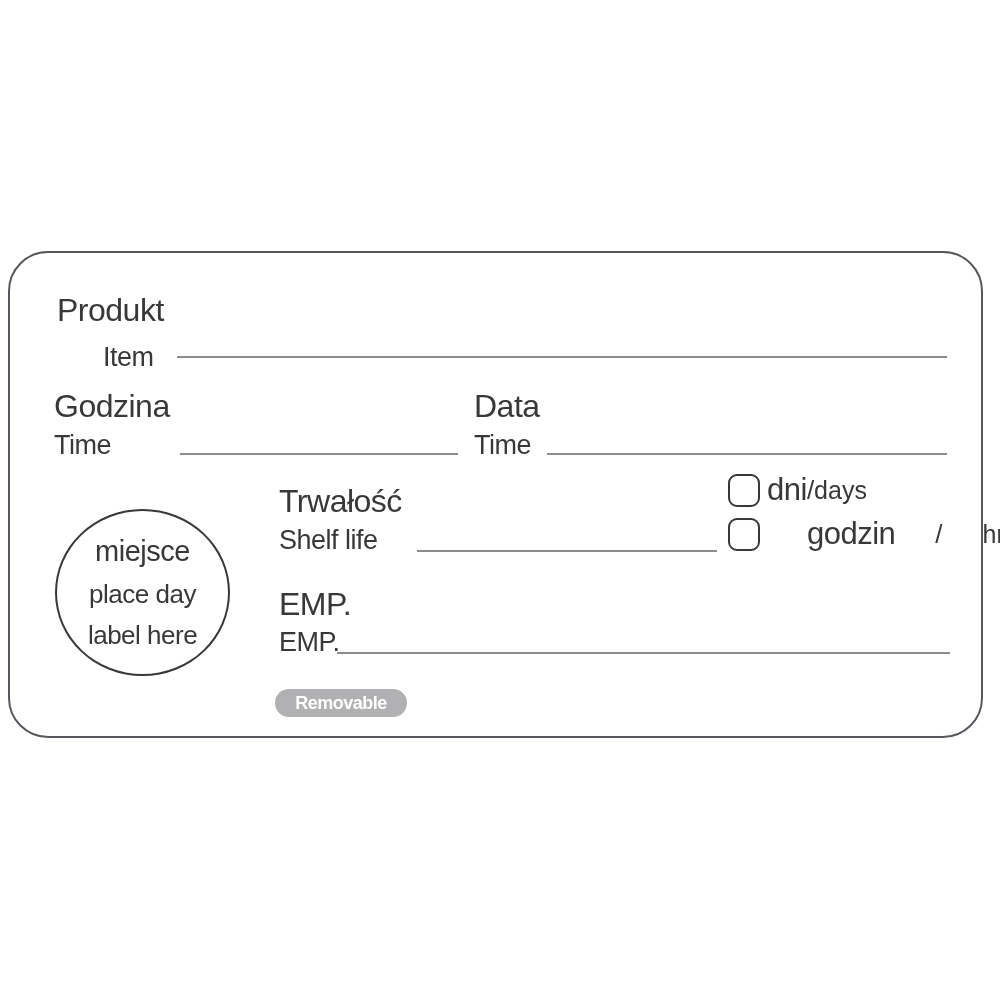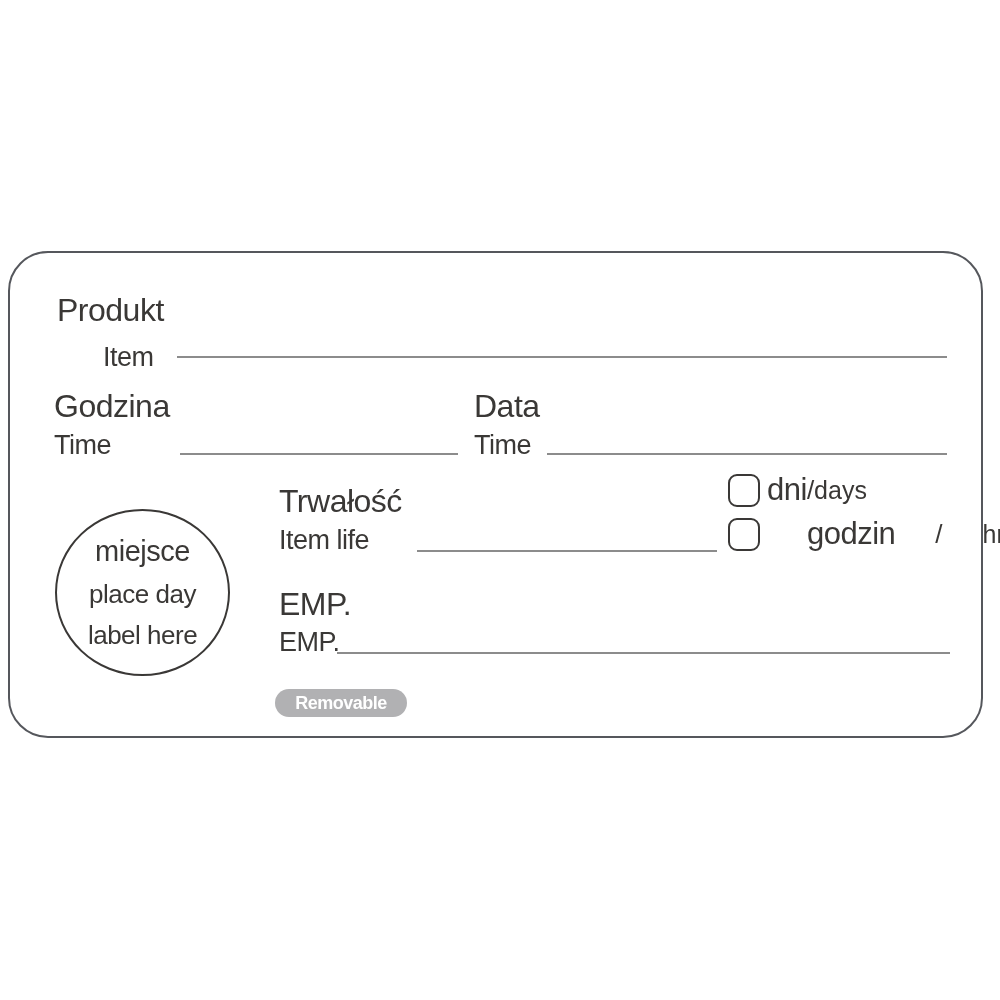--- a/index.html
+++ b/index.html
@@ -126,21 +126,21 @@
 
   <div class="abs pl-label f-time-pl">Godzina</div>
   <div class="abs en-label f-time-en">Time</div>
   <div class="abs write-line l-time"></div>
 
   <div class="abs pl-label f-date-pl">Data</div>
   <div class="abs en-label f-date-en">Time</div>
   <div class="abs write-line l-date"></div>
 
   <div class="abs pl-label f-shelf-pl">Trwałość</div>
-  <div class="abs en-label f-shelf-en">Item life</div>
+  <div class="abs en-label f-shelf-en">Shelf life</div>
   <div class="abs write-line l-shelf"></div>
 
   <div class="abs unit-row unit-row-days">
     <span class="checkbox"></span>
     <span class="u-pl">dni</span>
     <span class="u-sep"> / </span>
     <span class="u-en">days</span>
   </div>
 
   <div class="abs unit-row unit-row-hrs">

